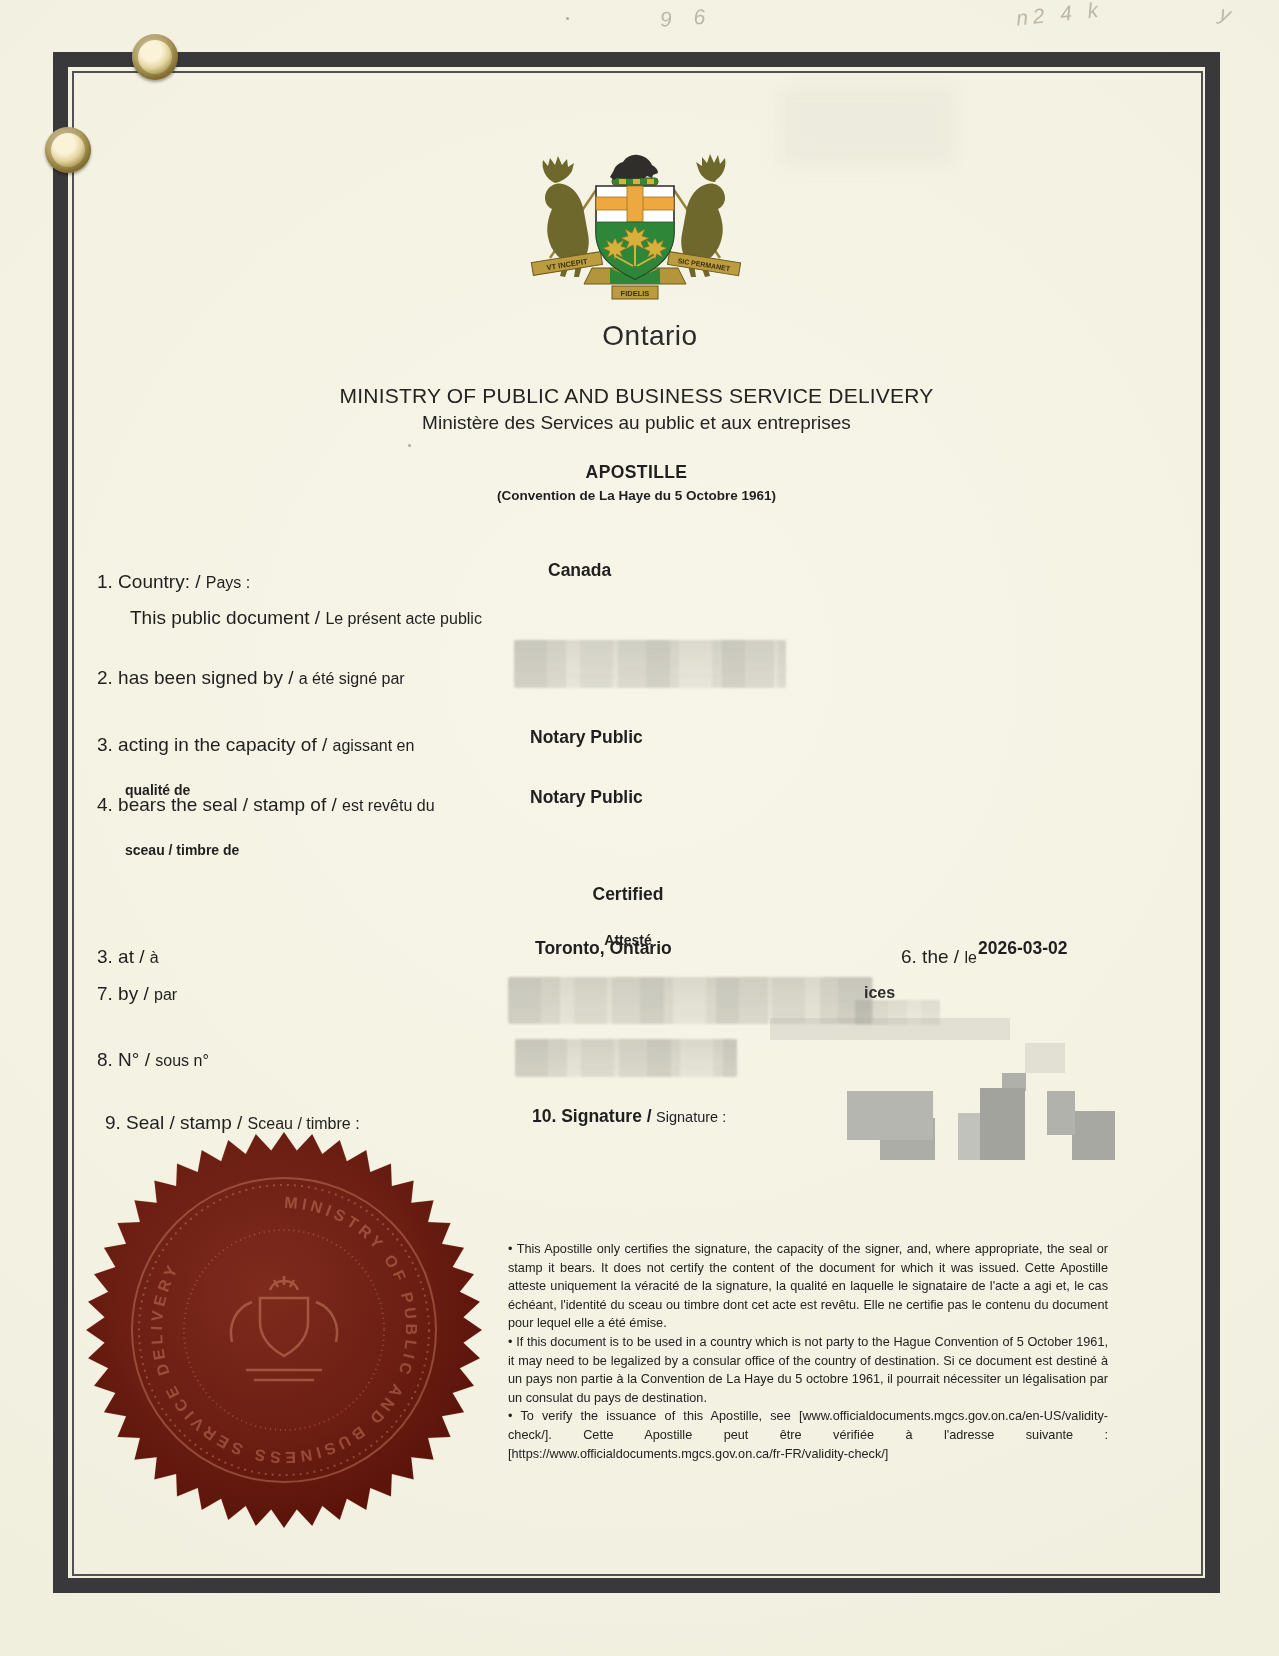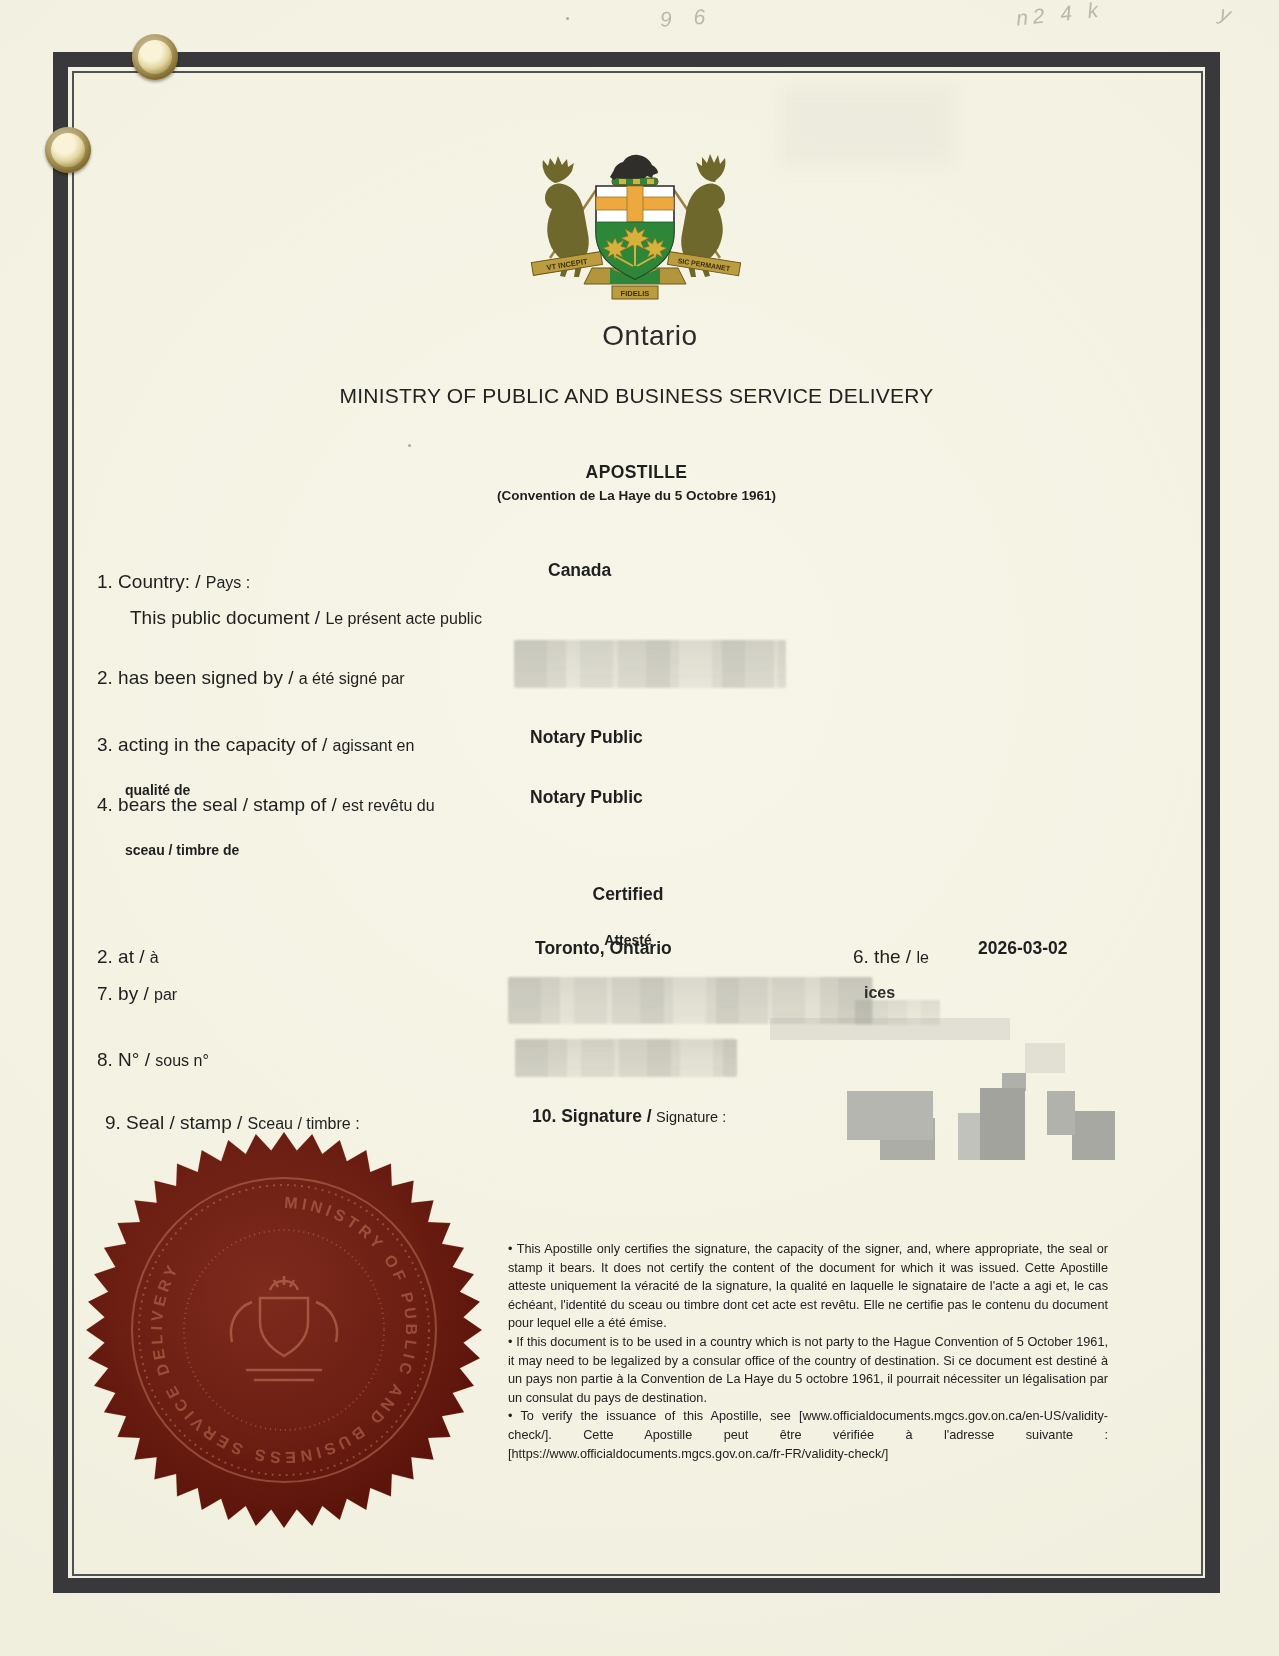--- a/index.html
+++ b/index.html
@@ -127,20 +127,21 @@
         <line x1="95" y1="116" x2="113" y2="126"></line>
           <line x1="115" y1="108" x2="115" y2="126"></line>
           <line x1="135" y1="116" x2="117" y2="126"></line>
       </g>
     </g>
   </svg>
 
   <div class="abs wordmark" style="left:520px;top:320px;width:260px;text-align:center;">Ontario</div>
 
   <div class="center-line ministry-en" style="top:384px;">MINISTRY OF PUBLIC AND BUSINESS SERVICE DELIVERY</div>
+  <div class="center-line ministry-fr" style="top:412px;">Ministère des Services au public et aux entreprises</div>
   <div class="center-line doc-title" style="top:462px;">APOSTILLE</div>
   <div class="center-line doc-subtitle" style="top:488px;">(Convention de La Haye du 5 Octobre 1961)</div>
 
   <div class="abs lbl" style="left:97px;top:571px;">
     <span>1. Country: /</span>
     <span class="fr">Pays :</span>
   </div>
   <div class="abs val" style="left:548px;top:560px;">Canada</div>
 
   <div class="abs lbl" style="left:130px;top:607px;">
@@ -165,25 +166,25 @@
     <span>4. bears the seal / stamp of /</span>
     <span class="fr">est revêtu du</span>
   </div>
   <div class="abs lbl2" style="left:125px;top:820px;">sceau / timbre de</div>
   <div class="abs val" style="left:530px;top:787px;">Notary Public</div>
 
   <div class="abs val" style="left:528px;top:884px;width:200px;text-align:center;">Certified</div>
   <div class="abs lbl2" style="left:528px;top:910px;width:200px;text-align:center;">Attesté</div>
 
   <div class="abs lbl" style="left:97px;top:946px;">
-    <span>2. at /</span>
+    <span>3. at /</span>
     <span class="fr">à</span>
   </div>
   <div class="abs val" style="left:535px;top:938px;">Toronto,  Ontario</div>
-  <div class="abs lbl" style="left:853px;top:946px;">
+  <div class="abs lbl" style="left:901px;top:946px;">
     <span>6. the /</span>
     <span class="fr">le</span>
   </div>
   <div class="abs val" style="left:978px;top:938px;">2026-03-02</div>
 
   <div class="abs lbl" style="left:97px;top:983px;">
     <span>7. by /</span>
     <span class="fr">par</span>
   </div>
   <div class="band" style="left:508px;top:977px;width:365px;height:47px;"></div>

